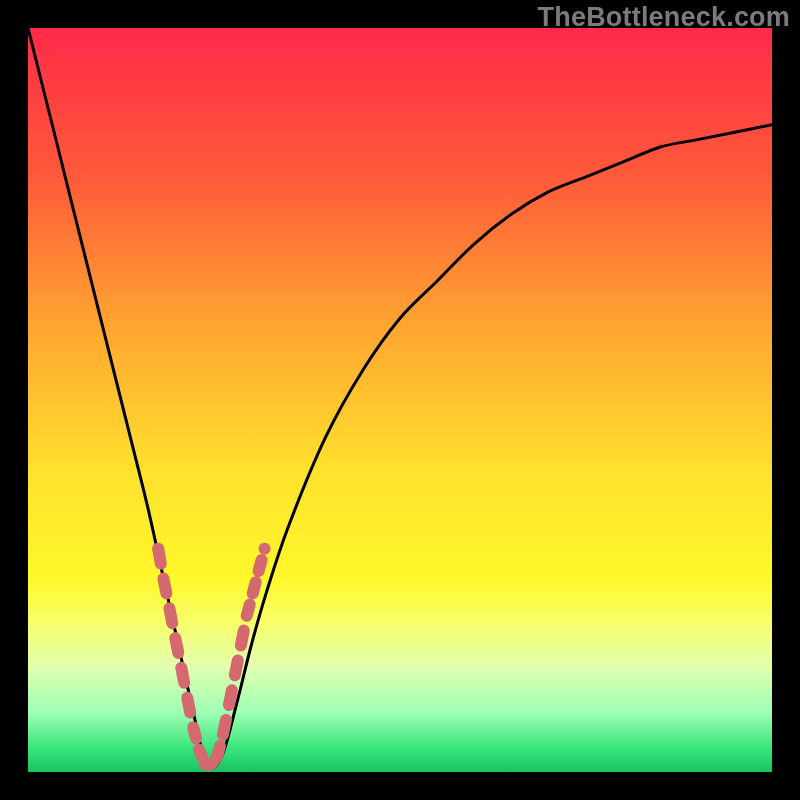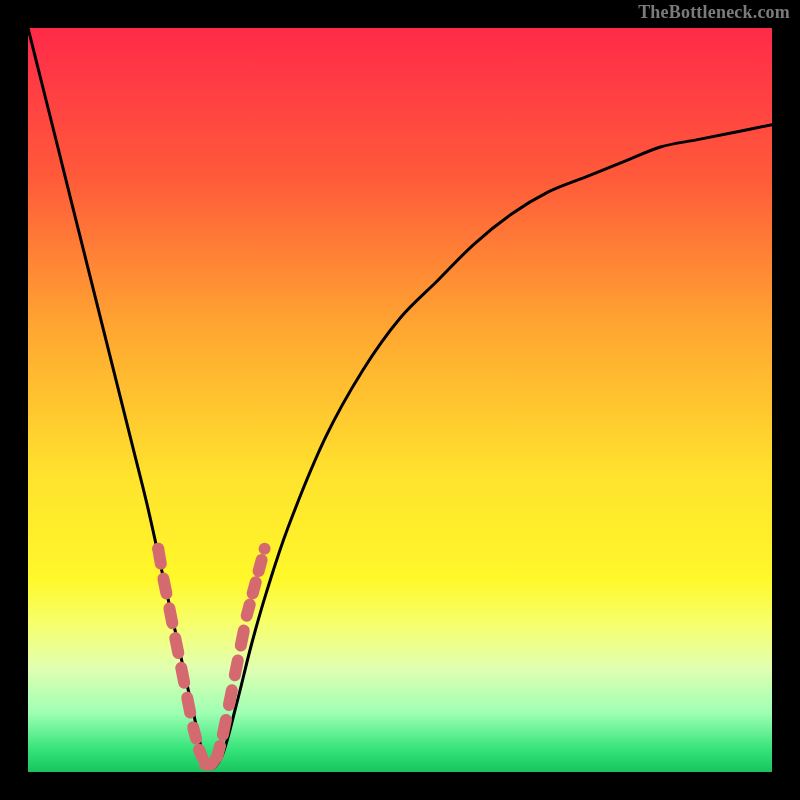--- a/index.html
+++ b/index.html
@@ -30,22 +30,22 @@
     position: absolute;
     left: 0;
     top: 0;
     width: 100%;
     height: 100%;
   }
   .watermark {
     position: absolute;
     top: 2px;
     right: 10px;
-    font-family: Liberation Serif, serif;
-    font-size: 18px;
+    font-family: Liberation Sans, sans-serif;
+    font-size: 27px;
     font-weight: 600;
     color: #7b7b7b;
     letter-spacing: 0.2px;
     user-select: none;
   }
   svg.curve {
     position: absolute;
     left: 0;
     top: 0;
     width: 744px;

